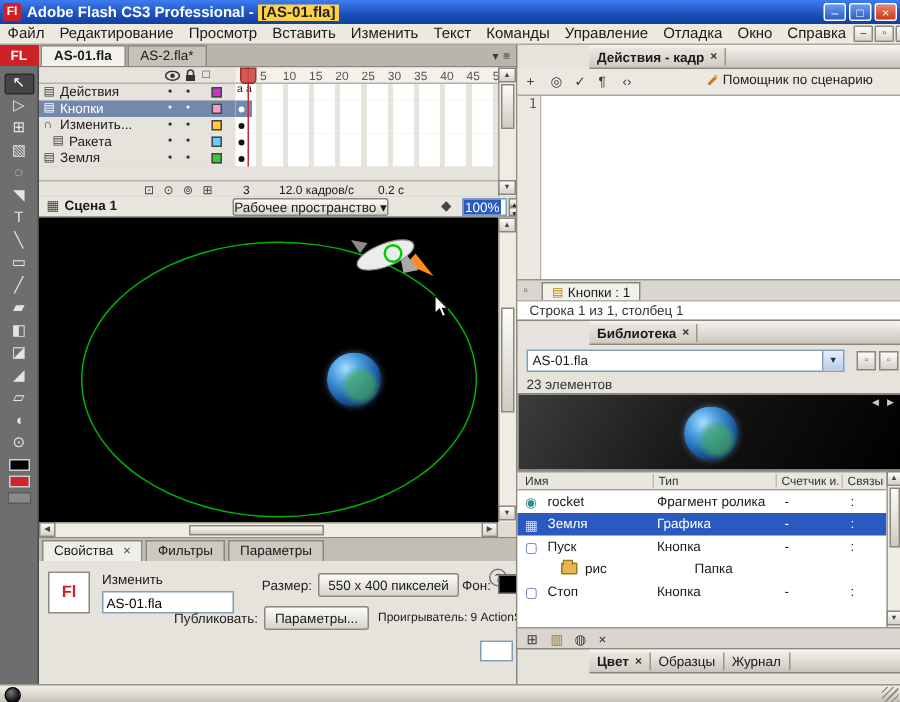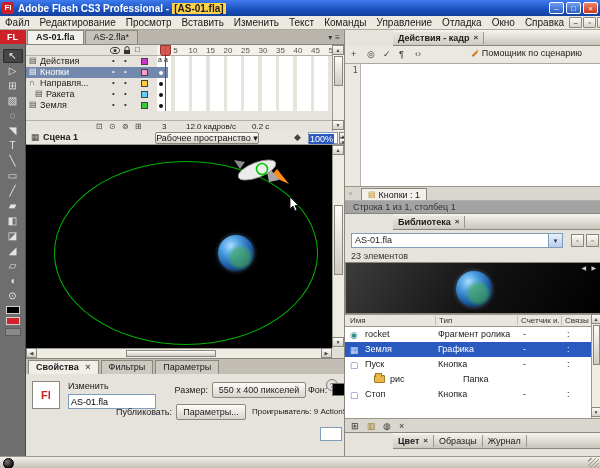--- a/index.html
+++ b/index.html
@@ -102,21 +102,21 @@
     box-shadow:0 0 4px rgba(120,180,255,.5); }
   .stage-vscroll { left:332px; top:145px; width:12px; height:203px; background:#efece4; border-left:1px solid #9c998f; }
   .stage-hscroll { left:26px; top:348px; width:306px; height:10px; background:#efece4; border-top:1px solid #9c998f; }
   .stage-corner { left:332px; top:348px; width:12px; height:10px; background:#e0ddd5; }
 
   
   .props { left:26px; top:358px; width:318px; height:98px; background:#e6e3dc; border-top:1px solid #8a877f; }
   .ptabs { position:absolute; left:0; top:0; width:318px; height:15px; background:#c2beb5; display:flex; align-items:flex-end; }
   .ptab { height:14px; line-height:13px; padding:0 7px; font-size:9px; background:#cdc9c0;
     border:1px solid #8a877f; border-bottom:none; margin-left:2px; }
-  .ptab.active { background:#f0eee8; font-weight:bold; }
+  .ptab.active { background:#f0eee8; font-weight:normal; }
   .plabel { position:absolute; font-size:9px; color:#222; text-align:right; }
   .pbtn { position:absolute; height:16px; font-size:9px; line-height:14px; text-align:center;
     background:linear-gradient(#fdfcfa,#d8d4cb); border:1px solid #8a877f; border-radius:2px; }
   .pinput { position:absolute; background:#fff; border:1px solid #7f9db9; font-size:9px;
     font-family:"Liberation Sans",sans-serif; padding:1px 2px; }
 
   
   .rpanel-head { position:absolute; left:0; top:0; width:256px; height:16px;
     background:linear-gradient(#f6f4ef,#c9c5bd); border-bottom:1px solid #8a877f; display:flex; align-items:center;margin-left:48px; }
   .rptab { font-size:9px; font-weight:bold; padding:1px 5px; background:linear-gradient(#e9e6df,#d2cec6);
@@ -130,21 +130,21 @@
   .aic { position:absolute; top:3px; font-size:9px; color:#3a3a3a; }
   .assist { position:absolute; right:19px; top:2px; font-size:9px; color:#222; display:flex; align-items:center; gap:3px; }
   .gutter { position:absolute; left:0; top:34px; width:16px; height:122px; background:#ece9e2;
     border-right:1px solid #b9b5ab; font-size:9px; color:#555; text-align:right; padding:1px 2px 0 0;
     font-family:"DejaVu Sans Mono",monospace; }
   .codearea { position:absolute; left:16px; top:34px; width:240px; height:122px; background:#fff; }
   .act-tabs { position:absolute; left:0; top:156px; width:256px; height:14px; background:#d9d6cf;
     border-top:1px solid #9a968c; }
   .act-tab { position:absolute; left:16px; top:1px; height:13px; padding:0 6px; font-size:9px; line-height:12px;
     background:#f2f0ea; border:1px solid #8a877f; border-bottom:none; display:flex; gap:3px; align-items:center; }
-  .act-status { position:absolute; left:0; top:170px; width:256px; height:13px; background:#a3a3a3;
+  .act-status { position:absolute; left:0; top:170px; width:256px; height:13px; background:#ffffff;
     border-top:1px solid #b4b0a8; font-size:9px; color:#333; padding:1px 0 16px 8px; }
 
   .library { left:344px; top:213px; width:256px; height:219px; background:#e6e3dc;
     border-left:1px solid #8a877f; border-top:1px solid #8a877f; }
   .libcombo { position:absolute; left:6px; top:19px; width:212px; height:15px; background:#fff;
     border:1px solid #7f9db9; font-size:9px; line-height:13px; padding-left:3px; }
   .combo-arrow { position:absolute; right:0; top:0; width:14px; height:13px;
     background:linear-gradient(#e8f0fb,#b7cdeb); border-left:1px solid #7f9db9; text-align:center;
     font-size:7px; line-height:13px; color:#234; }
   .lib-mini { position:absolute; top:20px; width:13px; height:13px; background:linear-gradient(#fdfcfa,#d5d1c8);
@@ -303,21 +303,21 @@
       </div>
       <div class="tl-frames">
         <span class="selframes"></span>
         <span class="kf" style="left:2px;background:#fff;"></span>
       </div>
     </div>
 
     <div class="tl-row" style="top:33px;">
       <div class="tl-name">
         <span class="lname-ic">∩</span>
-        <span class="lname-tx">Направля...</span>
+        <span class="lname-tx">Изменить...</span>
         <span class="ldot" style="left:86px;">•</span>
         <span class="ldot" style="left:98px;">•</span>
         <span class="lsq" style="background:#ffcc33;"></span>
       </div>
       <div class="tl-frames">
         <span class="kf" style="left:2px;"></span>
       </div>
     </div>
 
     <div class="tl-row" style="top:44px;">

